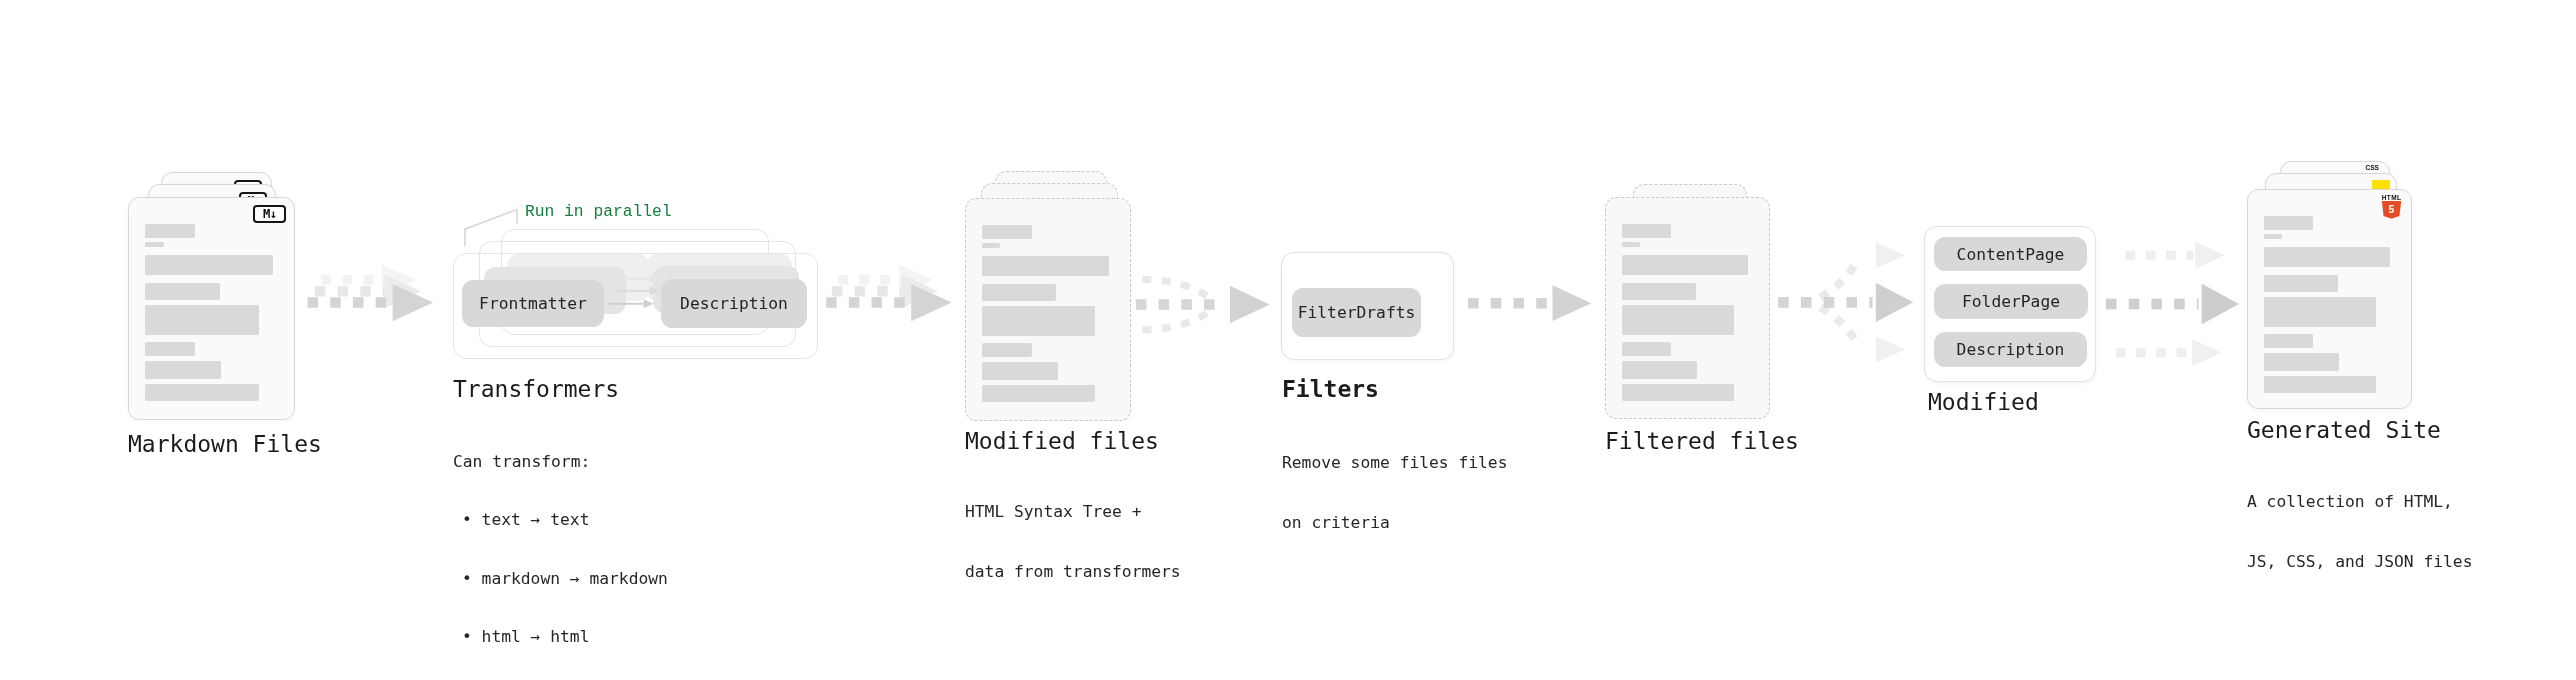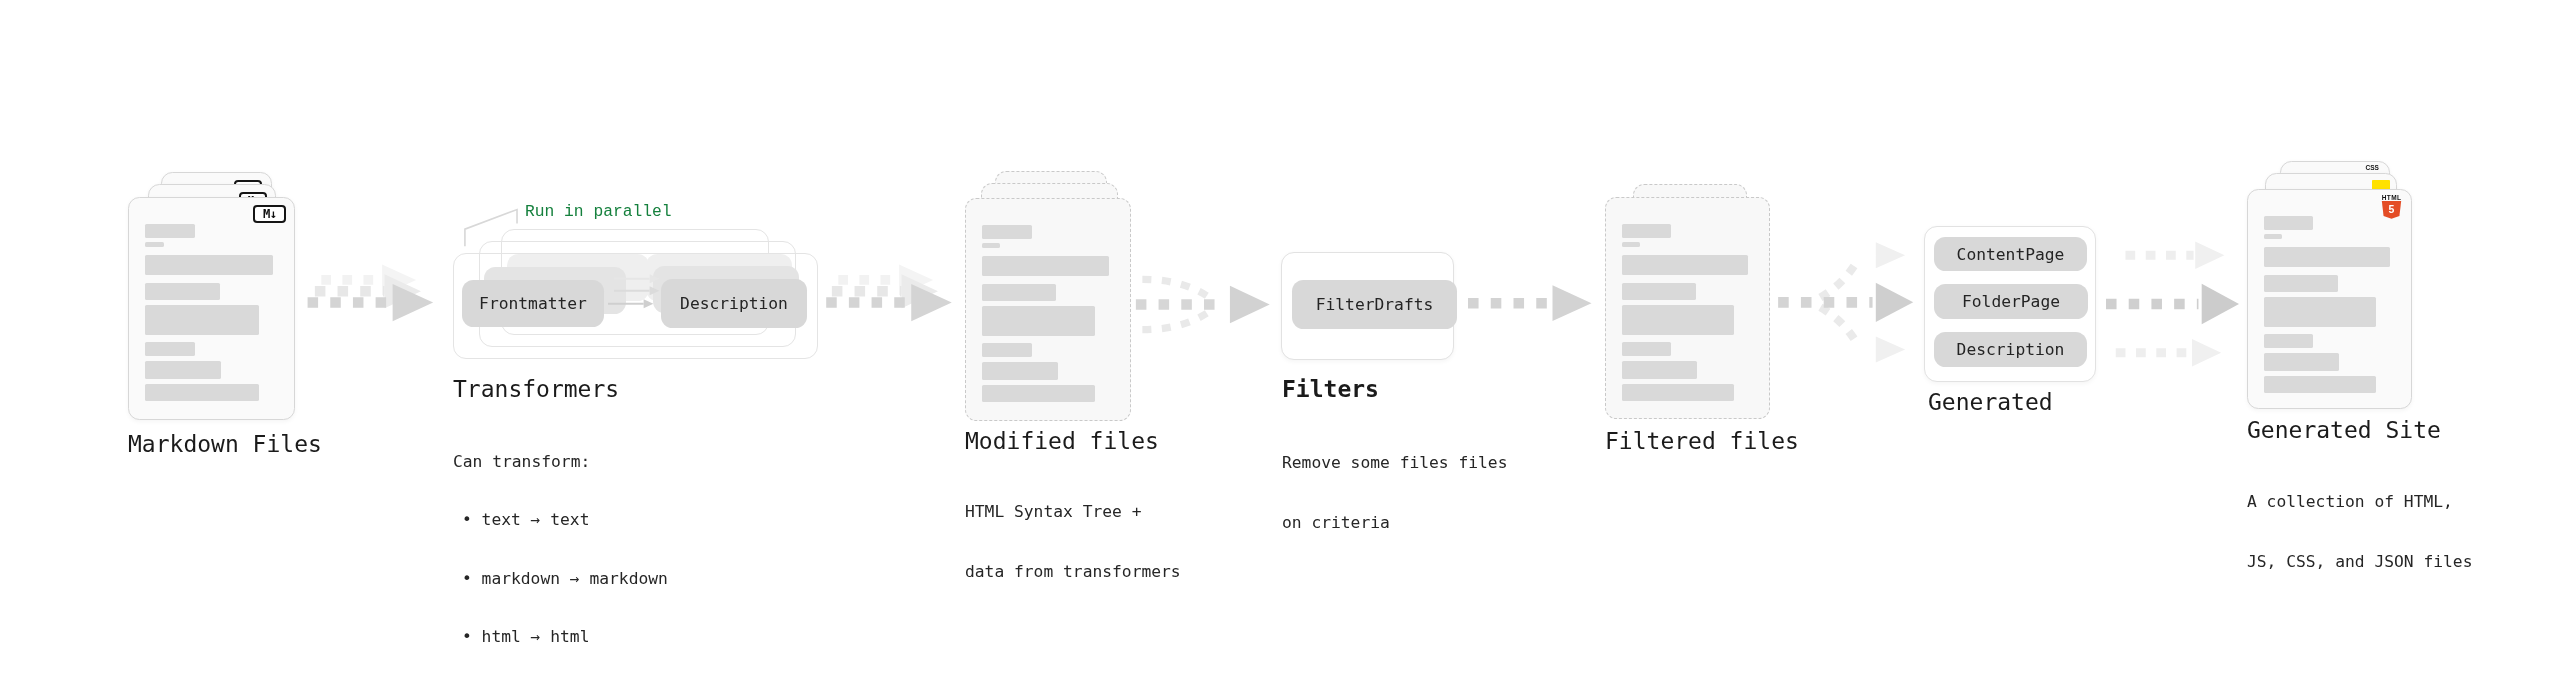--- a/index.html
+++ b/index.html
@@ -145,21 +145,21 @@
   </div>
 
   <svg class="abs" style="left:1134px;top:268px;" width="140" height="73" viewBox="0 0 172 90">
     <path d="M10,14 C50,14 76,24 98,40" stroke="#e9e9e9" stroke-width="9" stroke-dasharray="11 13" fill="none"></path>
     <path d="M10,76 C50,76 76,66 98,50" stroke="#e9e9e9" stroke-width="9" stroke-dasharray="11 13" fill="none"></path>
     <line x1="2" y1="45" x2="112" y2="45" stroke="#d6d6d6" stroke-width="13" stroke-dasharray="13 15"></line>
     <polygon points="118,22 167,45 118,68" fill="#d2d2d2"></polygon>
   </svg>
 
   <div class="panel" style="left:1281px;top:252px;width:173px;height:108px;"></div>
-  <div class="pill" style="left:1292px;top:280px;width:165px;height:49px;">FilterDrafts</div>
+  <div class="pill" style="left:1292px;top:288px;width:129px;height:49px;">FilterDrafts</div>
   <div class="stage-title" style="left:1282px;top:375px;font-weight:bold;">Filters</div>
   <div class="stage-desc lh27" style="left:1282px;top:414px;">
     <div class="line">Remove some files files</div>
     <div class="line">on criteria</div>
   </div>
 
   <svg class="abs" style="left:1468px;top:281px;" width="130" height="46" viewBox="0 0 160 56">
     <line x1="0" y1="27" x2="102" y2="27" stroke="#d3d3d3" stroke-width="13" stroke-dasharray="13 15"></line>
     <polygon points="104,5 152,27 104,49" fill="#d3d3d3"></polygon>
   </svg>
@@ -187,21 +187,21 @@
     <path d="M52,90 C76,104 88,120 98,136" stroke="#eaeaea" stroke-width="10" stroke-dasharray="11 12" fill="none"></path>
     <polygon points="120,126 156,142 120,158" fill="#f0f0f0"></polygon>
     <line x1="0" y1="84" x2="116" y2="84" stroke="#d4d4d4" stroke-width="13" stroke-dasharray="13 15"></line>
     <polygon points="120,60 166,84 120,108" fill="#cfcfcf"></polygon>
   </svg>
 
   <div class="panel" style="left:1924px;top:226px;width:172px;height:156px;"></div>
   <div class="pill" style="left:1934px;top:237px;width:153px;height:34px;">ContentPage</div>
   <div class="pill" style="left:1934px;top:284px;width:154px;height:35px;">FolderPage</div>
   <div class="pill" style="left:1934px;top:332px;width:153px;height:35px;">Description</div>
-  <div class="stage-title" style="left:1928px;top:388px;">Generated</div>
+  <div class="stage-title" style="left:1928px;top:388px;">Modified</div>
 
   <svg class="abs" style="left:2106px;top:234px;" width="146" height="140" viewBox="0 0 180 172">
     <line x1="24" y1="26" x2="108" y2="26" stroke="#eeeeee" stroke-width="11" stroke-dasharray="12 13"></line>
     <polygon points="110,9 146,26 110,43" fill="#f0f0f0"></polygon>
     <line x1="0" y1="86" x2="114" y2="86" stroke="#cfcfcf" stroke-width="13" stroke-dasharray="13 15"></line>
     <polygon points="118,61 164,86 118,111" fill="#cccccc"></polygon>
     <line x1="12" y1="146" x2="102" y2="146" stroke="#eeeeee" stroke-width="11" stroke-dasharray="12 13"></line>
     <polygon points="106,129 142,146 106,163" fill="#f0f0f0"></polygon>
   </svg>
 

